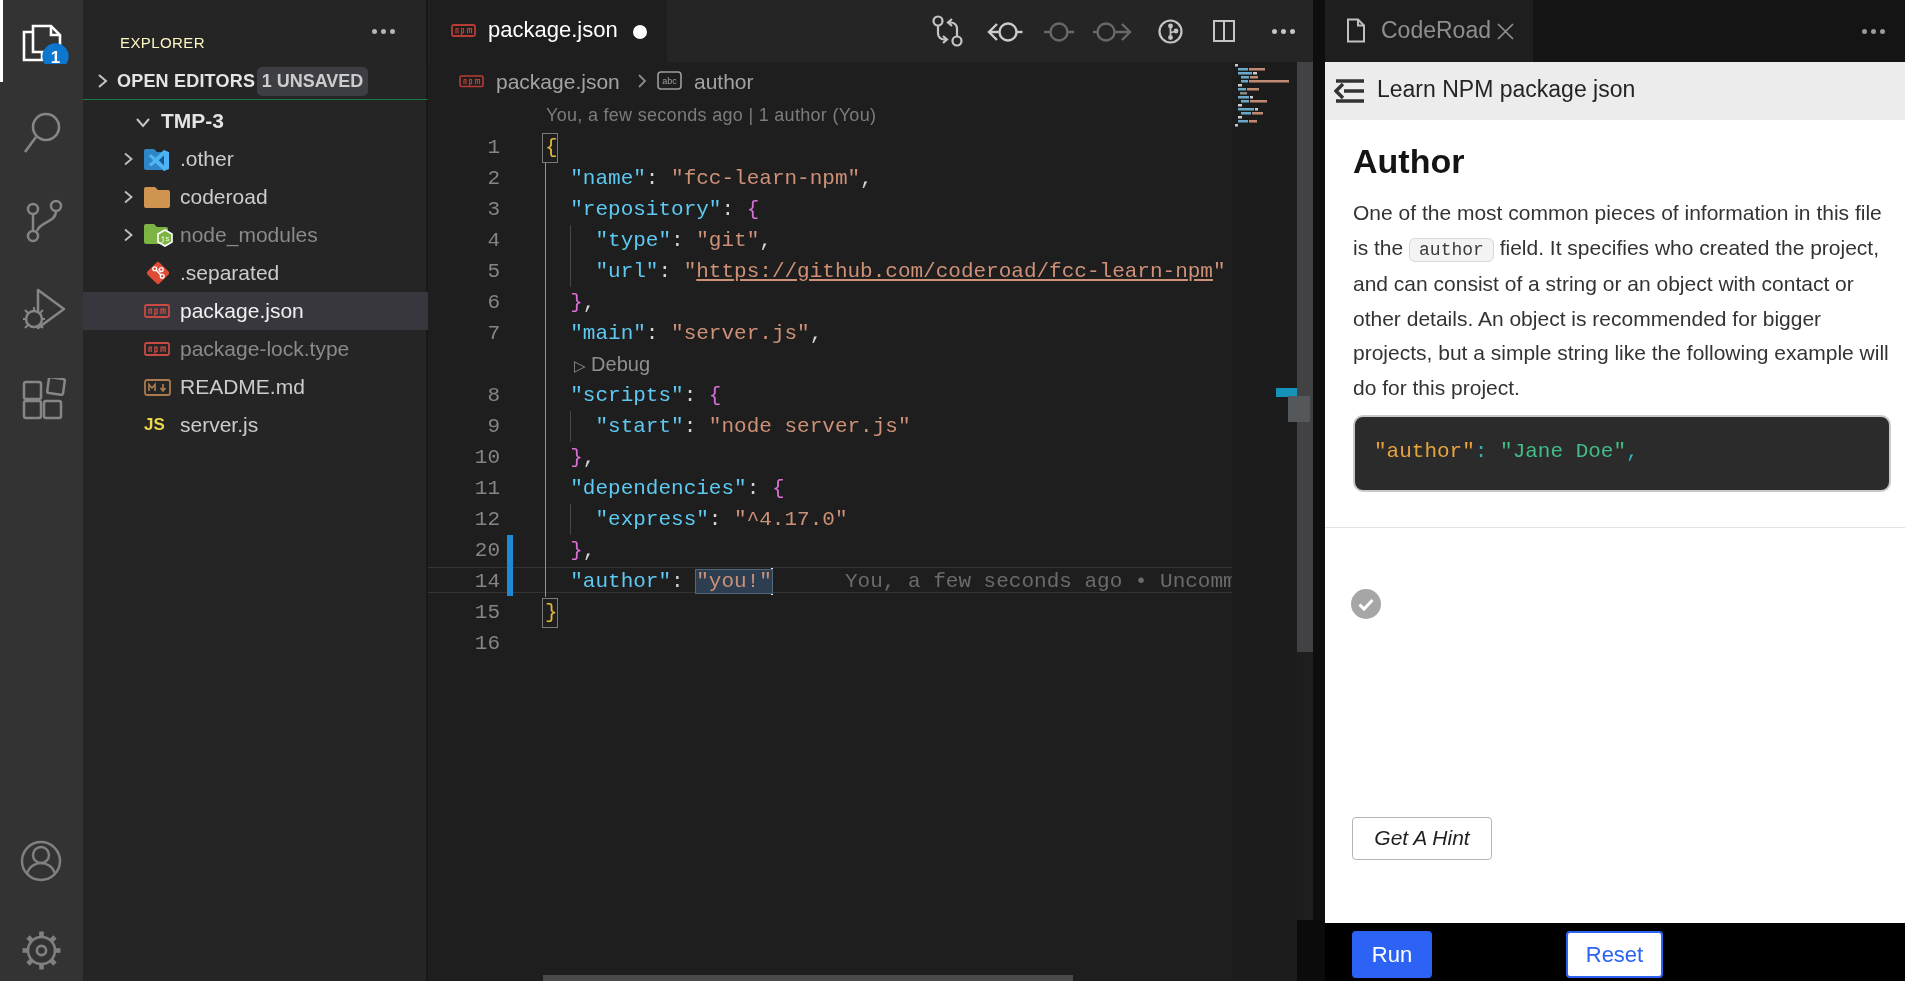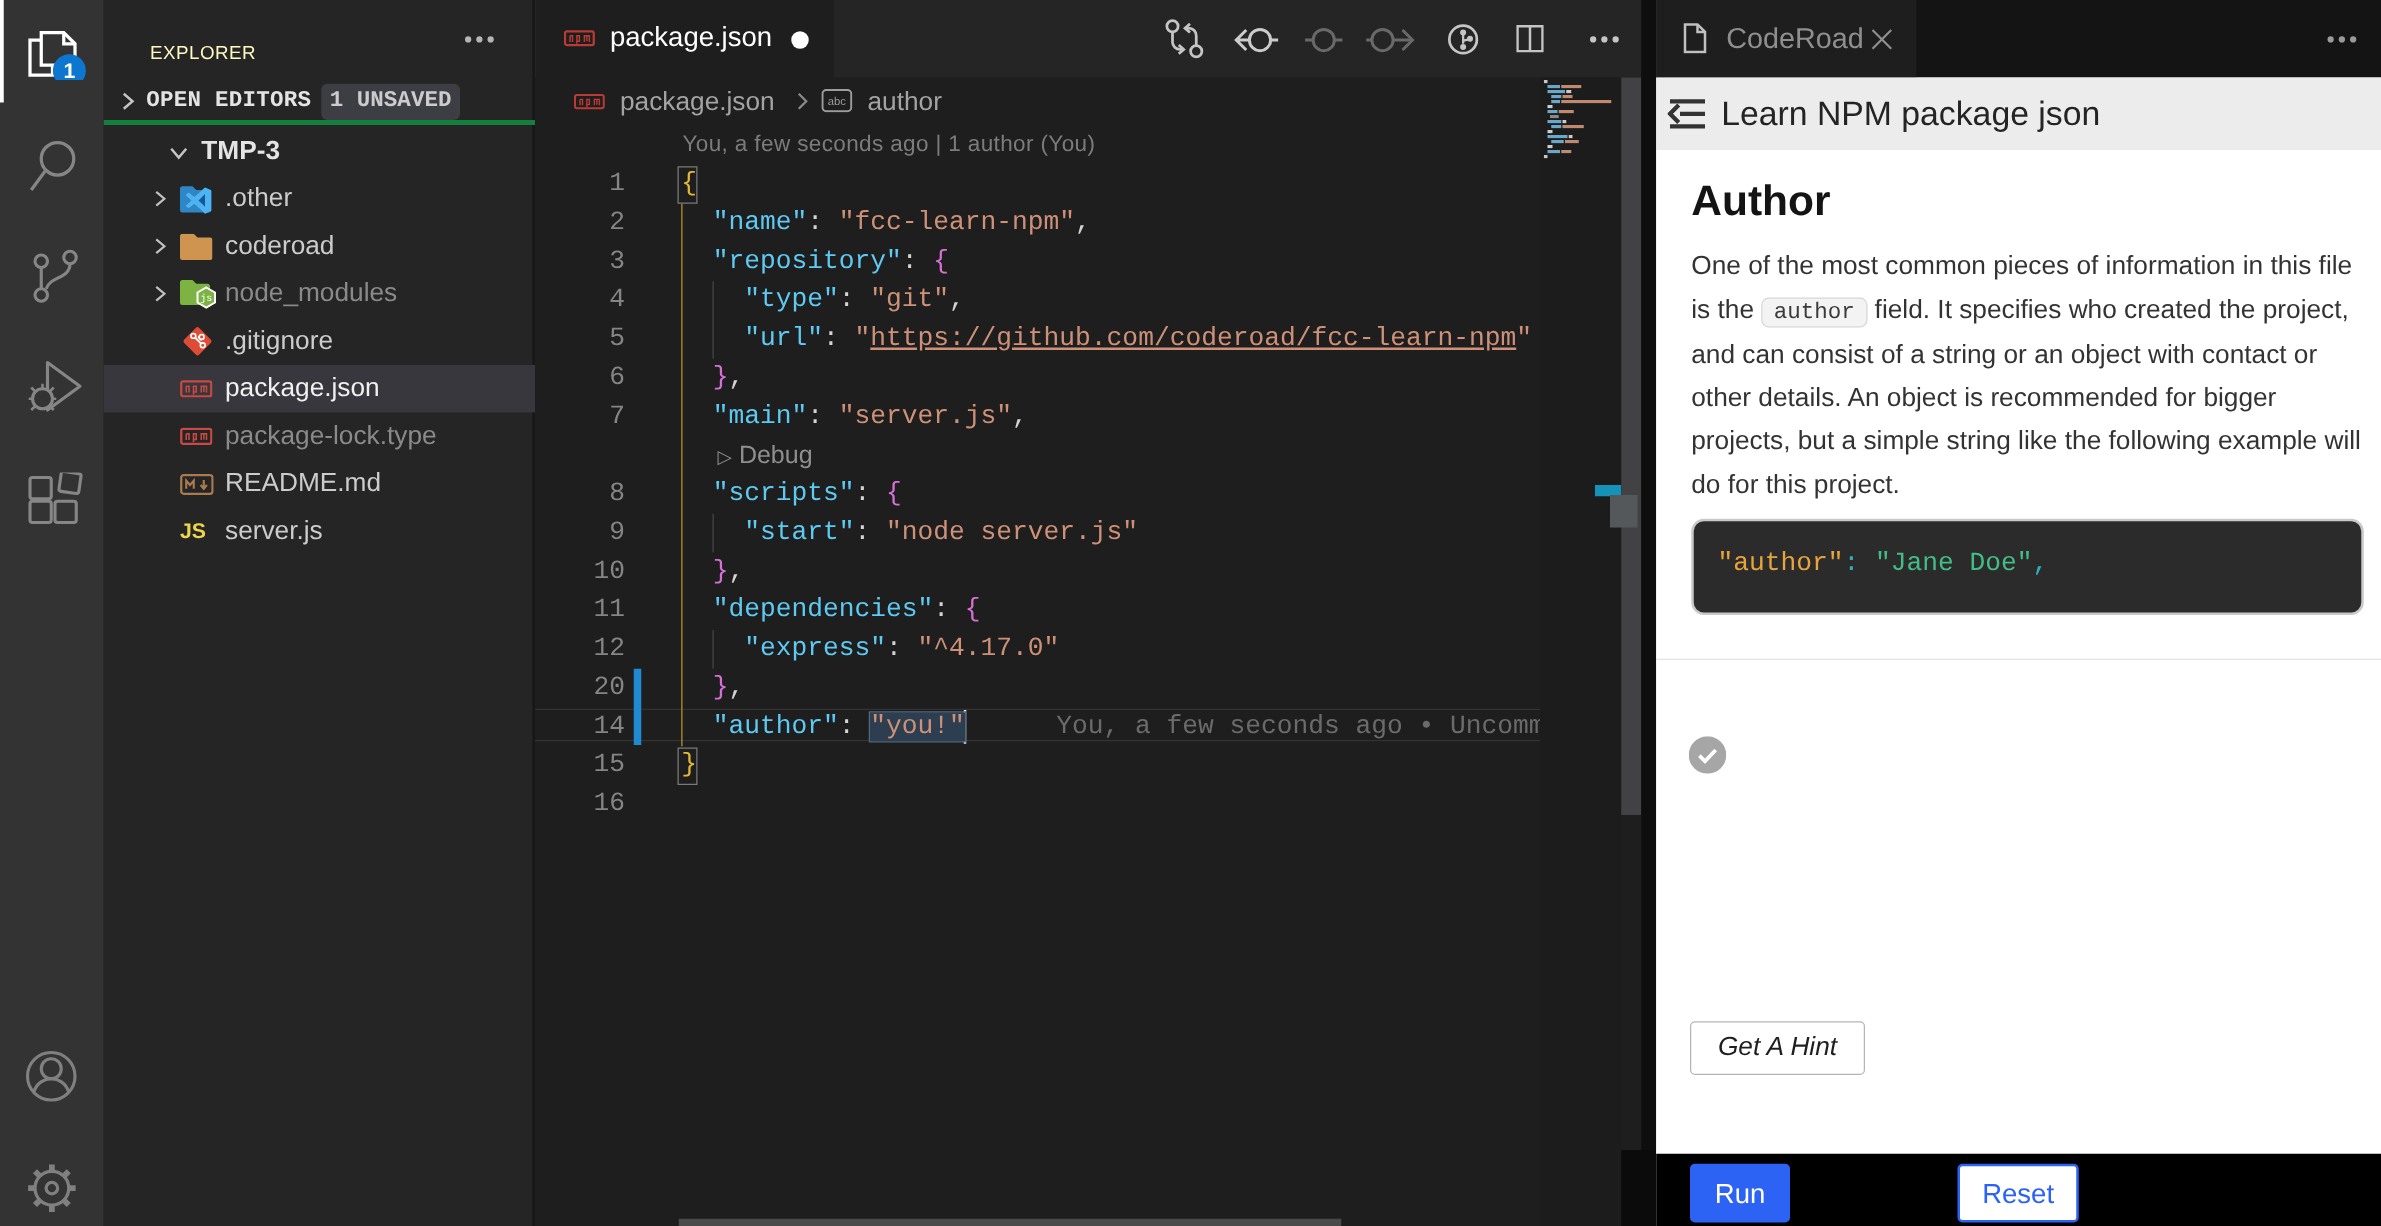--- a/index.html
+++ b/index.html
@@ -94,21 +94,21 @@
             <path d="M12 31 l-4 4"></path>
         </g>
       </g>
     </svg>
   </div>
 
   <div class="abs" id="sidebar">
     <div class="abs" style="left:37px;top:34px;font-size:15px;color:#fef9c3;letter-spacing:0.4px">EXPLORER</div>
     <div class="dots3" style="left:289px;top:29px;background:#b5b5b5;box-shadow:9px 0 #b5b5b5,18px 0 #b5b5b5;"></div>
 
-    <div class="abs" style="left:0;top:62px;width:345px;height:38px;border-bottom:4px solid #15803d;font-family:Liberation Mono, monospace;">
+    <div class="abs" style="left:0;top:62px;width:345px;height:38px;border-bottom:1px solid #15803d;">
       <svg class="abs" style="left:10px;top:10px" width="18" height="18" viewBox="0 0 18 18">
           <path d="M6 3 L13 9 L6 15" fill="none" stroke="#c5c5c5" stroke-width="2"></path>
         </svg>
       <div class="abs" style="left:34px;top:9px;font-size:18px;font-weight:bold;color:#e4e4e4;letter-spacing:0.2px">OPEN EDITORS</div>
       <div class="abs" style="left:174px;top:5px;width:111px;height:29px;background:#3d3d44;border-radius:5px;text-align:center;line-height:29px;font-size:18px;font-weight:bold;color:#cccccc;">1 UNSAVED</div>
     </div>
 
     <div class="abs" style="left:0;top:102px;width:345px;height:38px;margin-left:44px;">
       <svg class="abs" style="left:7px;top:11px" width="18" height="18" viewBox="0 0 18 18">
           <path d="M3 6 L9 13 L15 6" fill="none" stroke="#c5c5c5" stroke-width="2"></path>
@@ -155,21 +155,21 @@
       <div class="sb-row" style="top:254px;">
         <div style="position:absolute;left:61px;top:5px;">
           <svg width="28" height="28" viewBox="0 0 28 28">
             <rect x="5.5" y="5.5" width="17" height="17" rx="2" fill="#de4c36" transform="rotate(45 14 14)"></rect>
             <path d="M10.5 9.5 l8 8 M14.5 10.2 l3 3" stroke="#fff" stroke-width="1.6"></path>
             <circle cx="10.7" cy="9.7" r="1.9" fill="#de4c36" stroke="#fff" stroke-width="1.3"></circle>
             <circle cx="18.2" cy="17.2" r="1.9" fill="#de4c36" stroke="#fff" stroke-width="1.3"></circle>
             <circle cx="17.3" cy="10.5" r="1.9" fill="#de4c36" stroke="#fff" stroke-width="1.3"></circle>
           </svg>
         </div>
-        <span style="position:absolute;left:97px;">.gitignore</span>
+        <span style="position:absolute;left:97px;">.separated</span>
       </div>
       <div class="sb-row" style="top:292px;background:#37373d;">
         <div style="position:absolute;left:61px;top:12px;">
           <svg width="26" height="14" viewBox="0 0 26 14">
             <rect x="1" y="1" width="24" height="12" rx="1.5" fill="none" stroke="#c94a42" stroke-width="1.8"></rect>
             <path d="M5 10 v-5 M5 5 h2.2 v5 M10.8 11.8 v-6.8 h2.2 v4.6 h-2.2 M17 10 v-5 h4.2 v5 M19.1 5 v4.6" stroke="#c94a42" stroke-width="1.25" fill="none"></path>
           </svg>
         </div>
         <span style="position:absolute;left:97px;color:#f0f0f0;">package.json</span>
       </div>
@@ -355,21 +355,21 @@
           <path d="M1 1 L16 16 M16 1 L1 16" stroke="#8f8f8f" stroke-width="1.7"></path>
         </svg>
       <div class="dots3" style="left:537px;top:29px;background:#9a9a9a;box-shadow:9px 0 #9a9a9a,18px 0 #9a9a9a;"></div>
     </div>
 
     <div class="abs" style="left:0;top:62px;width:580px;height:58px;background:#ececec;">
       <svg class="abs" style="left:9px;top:14px" width="32" height="32" viewBox="0 0 32 32">
         <path d="M2 5 h28 M10 15 h20 M2 25 h28" stroke="#333333" stroke-width="3.4" fill="none"></path>
         <path d="M9 8 L2 15 L9 22" stroke="#333333" stroke-width="3.4" fill="none"></path>
       </svg>
-      <div class="abs" style="left:52px;top:14px;font-size:27px;color:#242424;">Learn NPM package json</div>
+      <div class="abs" style="left:52px;top:14px;font-size:23px;color:#242424;">Learn NPM package json</div>
     </div>
 
     <div class="abs" style="left:0;top:120px;width:580px;height:803px;background:#ffffff;">
       <div class="abs" style="left:28px;top:22px;font-size:34px;font-weight:bold;color:#141414;">Author</div>
       <div class="abs" style="left:28px;top:76px;width:540px;font-size:21px;line-height:34.5px;color:#333333;">One of the most common pieces of information in this file is&nbsp;the <span class="icode">author</span> field. It specifies who created the project, and can consist of a string or an object with contact or other details. An object is recommended for bigger projects, but a simple string like the following example will do for this project.</div>
       <div class="abs" style="left:28px;top:295px;width:538px;height:77px;background:#2b2b2b;border:2px solid #c9c9c9;border-radius:10px;">
         <div class="abs mono" style="left:19px;top:23px;font-size:21px;"><span style="color:#e9a33d">"author"</span><span style="color:#2fb1bc">: </span><span style="color:#42bd87">"Jane Doe"</span><span style="color:#2fb1bc">,</span></div>
       </div>
       <div class="abs" style="left:0;top:407px;width:580px;height:1px;background:#e2e2e2;"></div>
 

